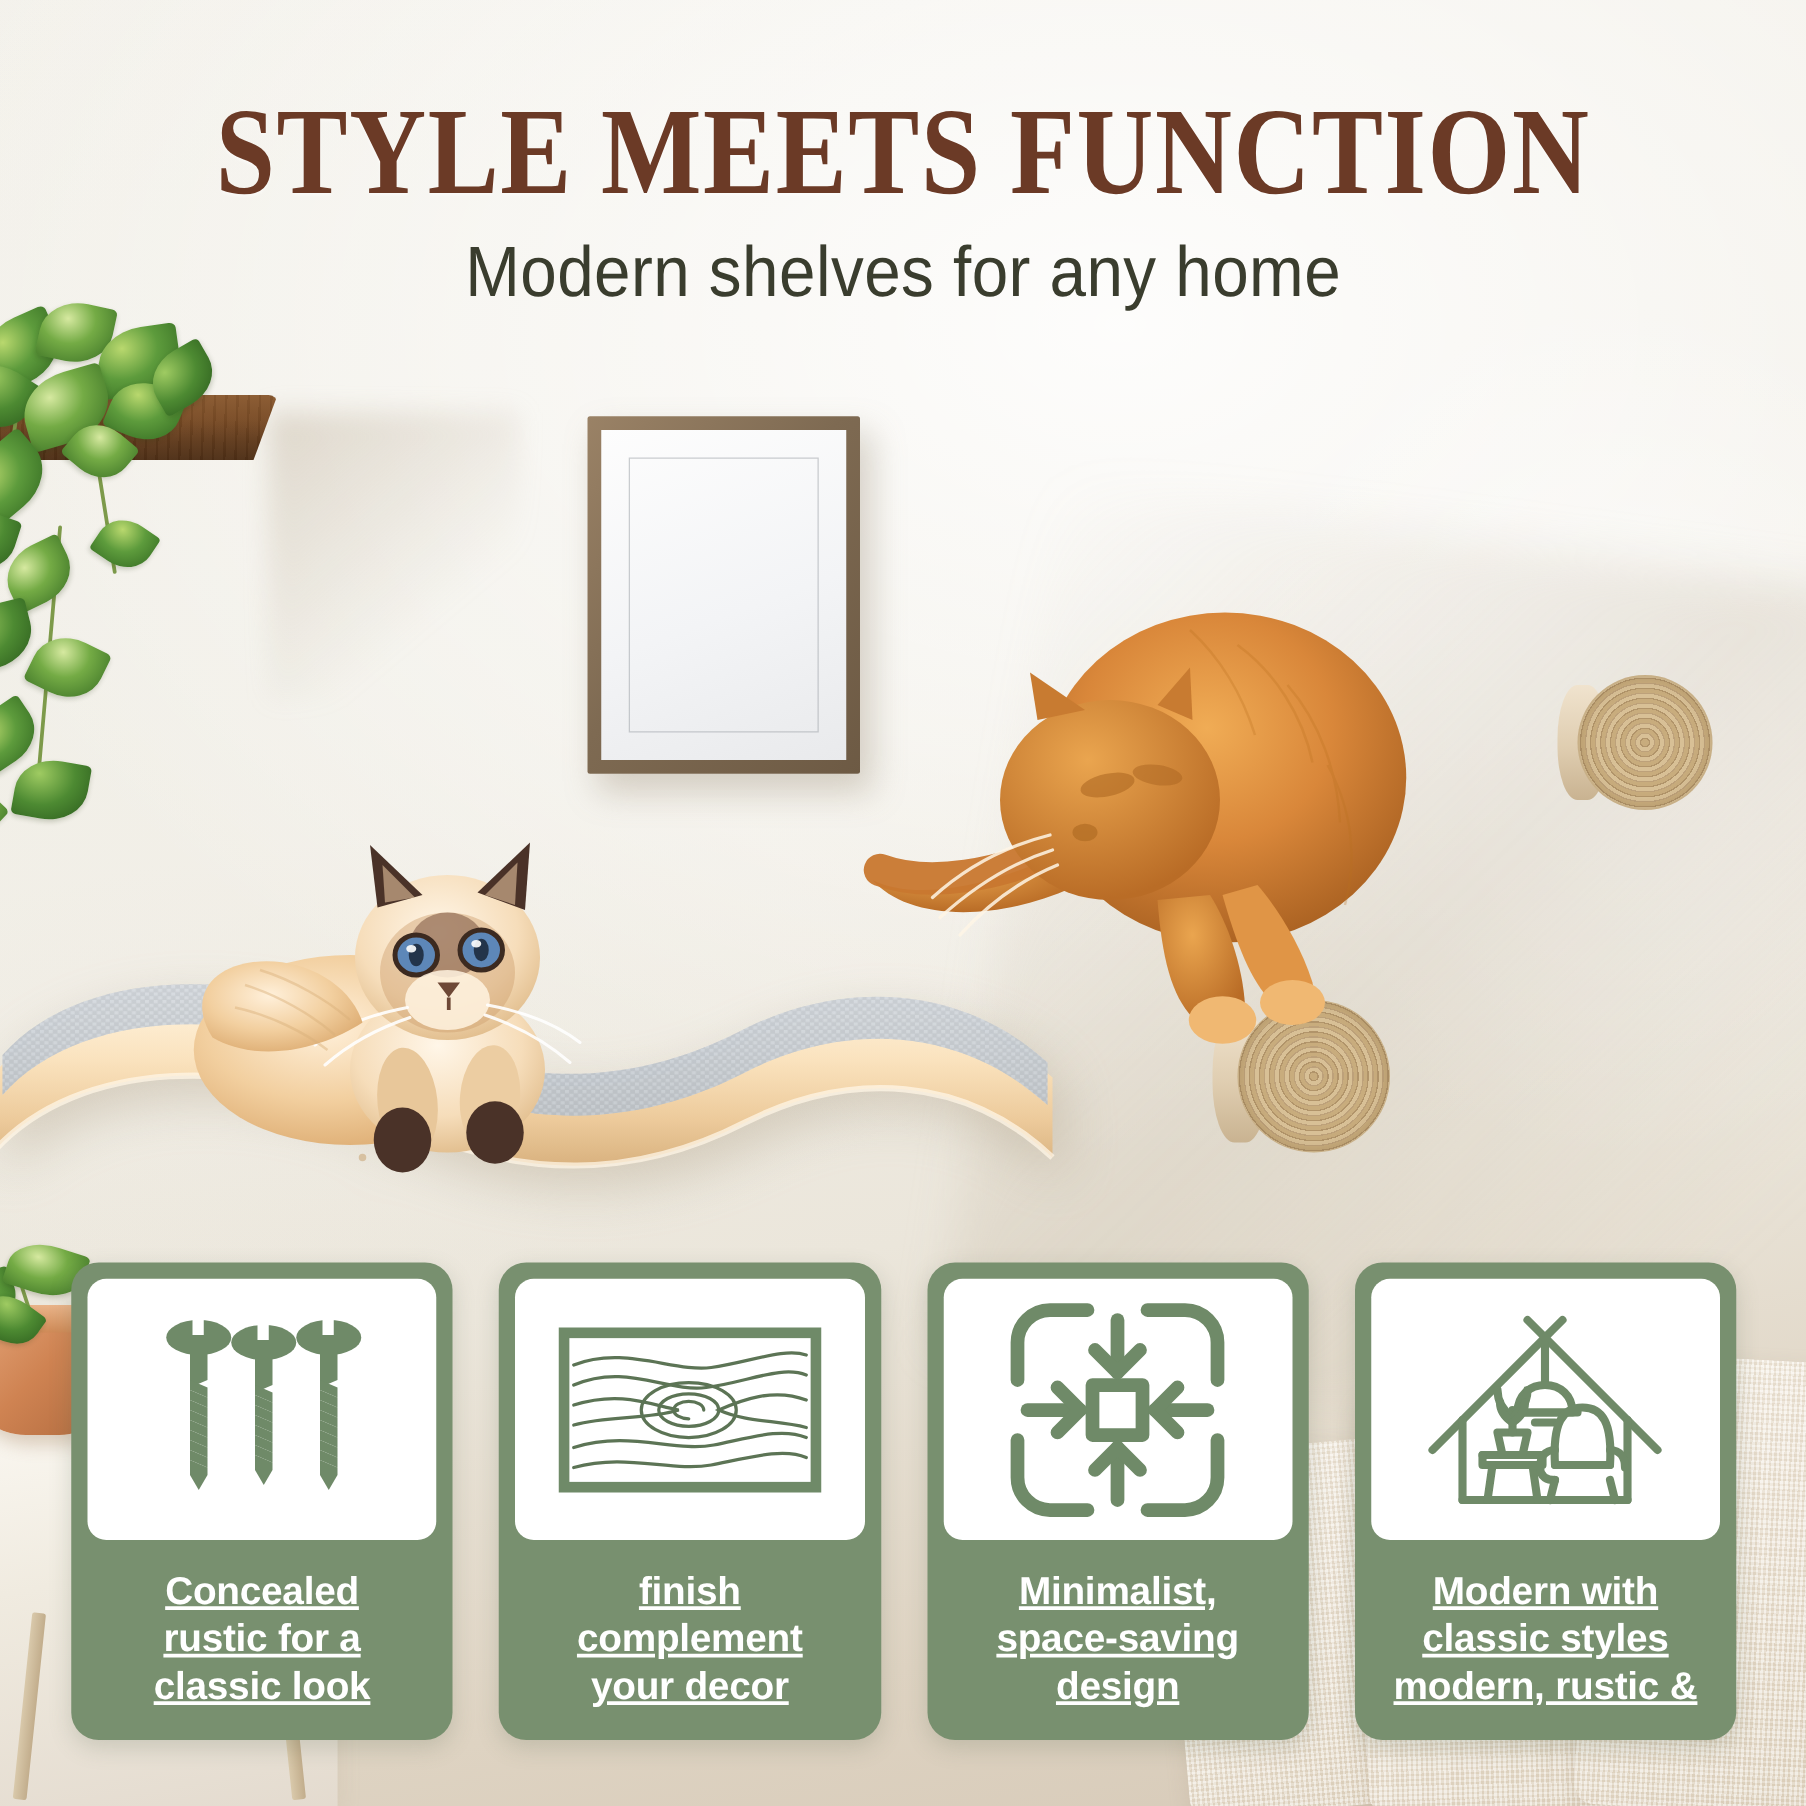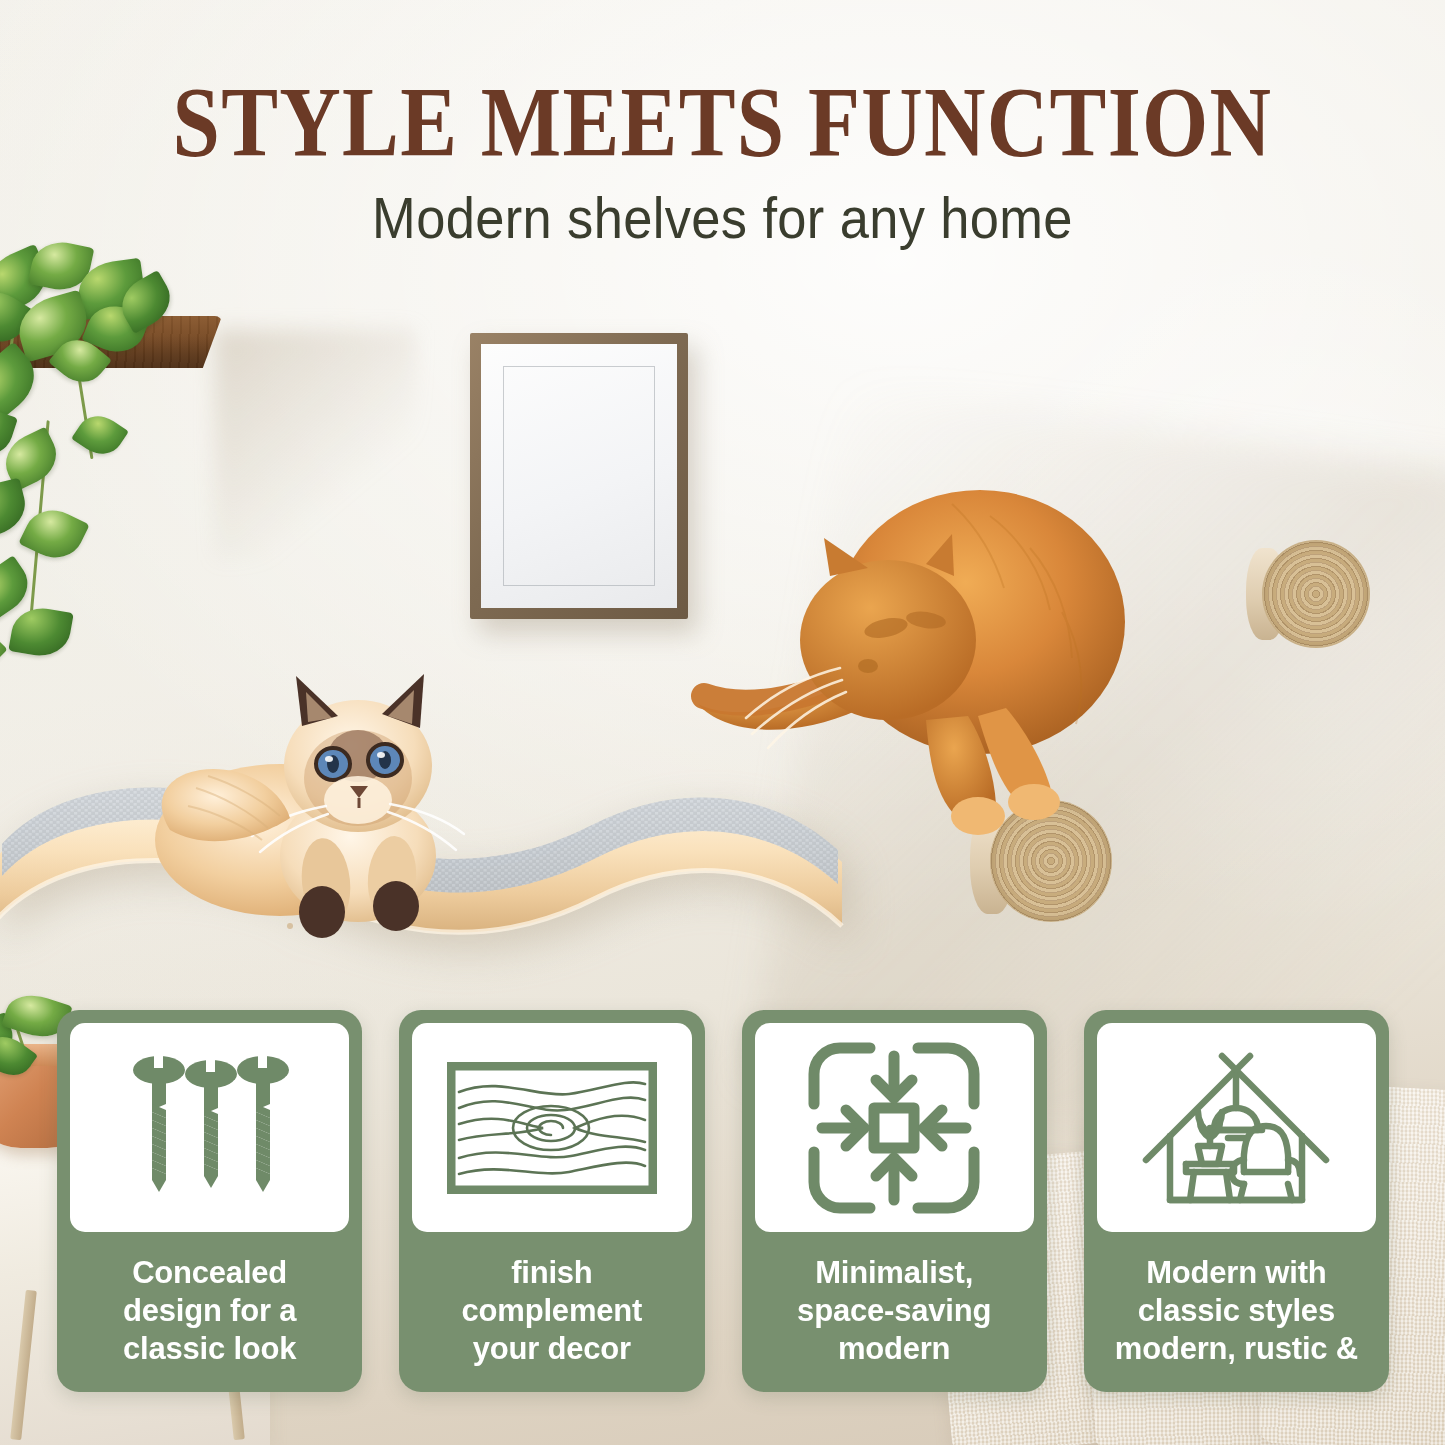--- a/index.html
+++ b/index.html
@@ -220,20 +220,21 @@
   .card-text {
     color: #ffffff;
     font-family: "Liberation Sans", sans-serif;
     font-weight: 700;
     font-size: 31px;
     line-height: 1.22;
     text-align: center;
     letter-spacing: -0.2px;
     margin-top: 22px;
     padding: 0 6px;
+    text-decoration: underline;
   }
 </style>
 </head>
 <body>
 
 <div id="stage">
 
   <div class="wall"></div>
   <div class="light-pool"></div>
   <div class="shadow-band"></div>
@@ -499,21 +500,21 @@
                 <path d="M19 96 l14 6 l0 8 l-14 -6 Z"></path>
                 <path d="M19 104 l14 6 l0 8 l-14 -6 Z"></path>
                 <path d="M19 112 l14 6 l0 6 l-7 12 l-7 -12 Z"></path>
               </g>
             </g>
           </svg>
         </span>
       </div>
       <div class="card-text">
         <div>Concealed</div>
-        <div>design for a</div>
+        <div>rustic for a</div>
         <div>classic look</div>
       </div>
     </div>
 
     <div class="card">
       <div class="icon-panel">
         <span>
           <svg width="210" height="132" viewBox="0 0 210 132" aria-hidden="true">
             <rect x="3" y="3" width="204" height="126" fill="none" stroke="#6f8a68" stroke-width="11"></rect>
             <g fill="none" stroke="#5c7455" stroke-width="2.6" stroke-linecap="round">
@@ -557,21 +558,21 @@
               <path d="M40 70 L58 88 L40 106"></path>
               <path d="M160 88 H118"></path>
               <path d="M136 70 L118 88 L136 106"></path>
             </g>
           </svg>
         </span>
       </div>
       <div class="card-text">
         <div>Minimalist,</div>
         <div>space-saving</div>
-        <div>modern</div>
+        <div>design</div>
       </div>
     </div>
 
     <div class="card">
       <div class="icon-panel">
         <span>
           <svg width="196" height="172" viewBox="0 0 196 172" aria-hidden="true">
             <g fill="none" stroke="#6f8a68" stroke-width="6.5" stroke-linecap="round" stroke-linejoin="round">
 
               <path d="M8 118 L112 14"></path>

